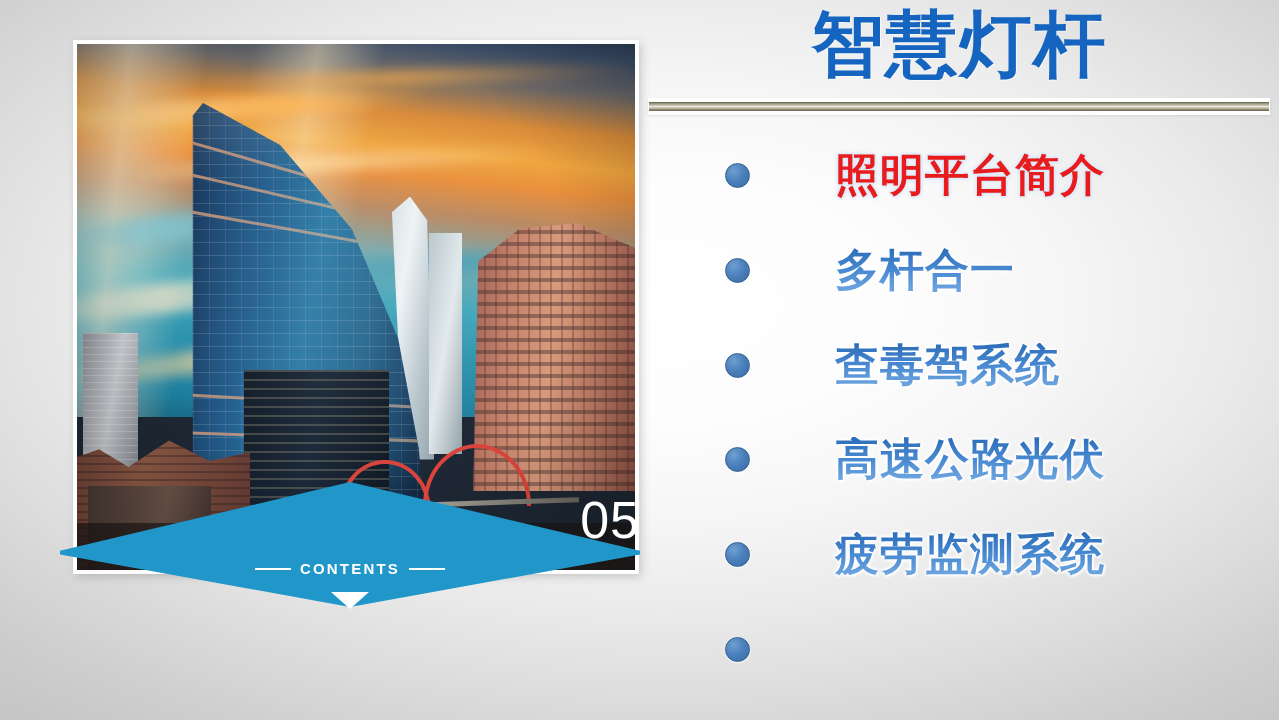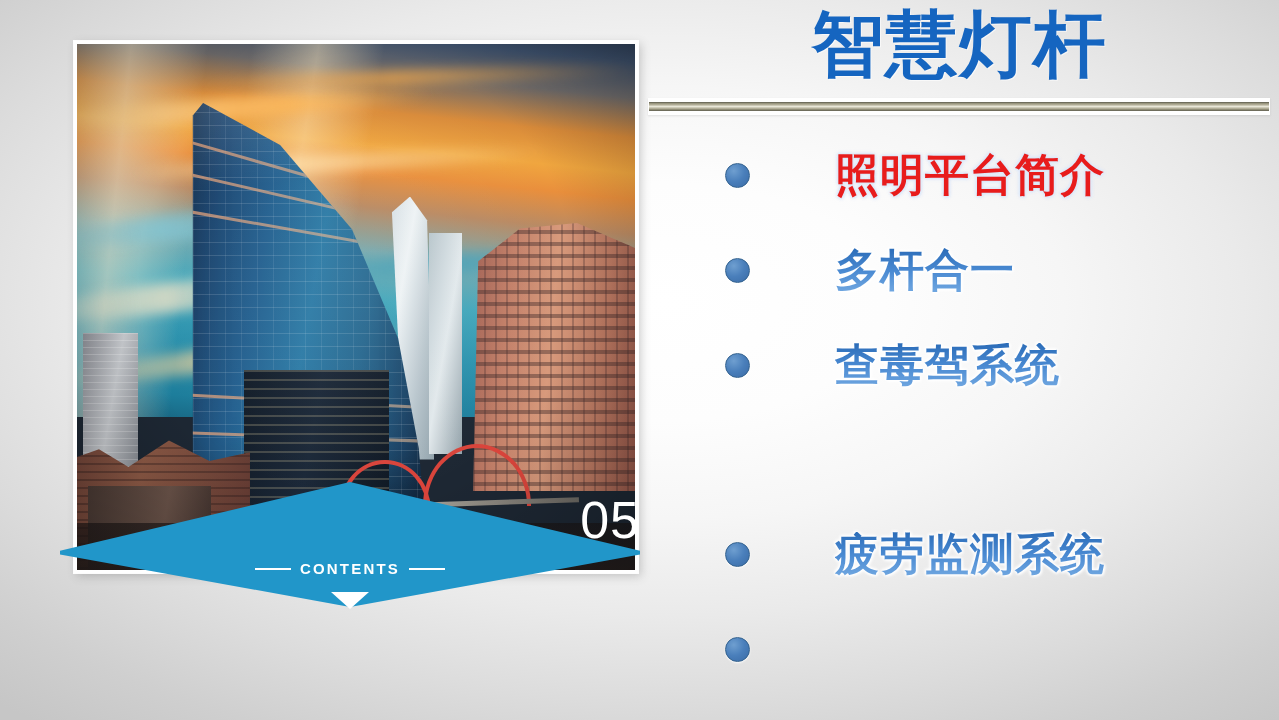--- a/index.html
+++ b/index.html
@@ -398,20 +398,24 @@
     <div class="list-item" style="top:103px">
       <span class="bullet"></span>
       <span class="item-label blue">多杆合一</span>
     </div>
 
     <div class="list-item" style="top:198px">
       <span class="bullet"></span>
       <span class="item-label blue">查毒驾系统</span>
     </div>
 
+    <div class="list-item" style="top:292px">
+      <span class="bullet"></span>
+      <span class="item-label blue">高速公路光伏</span>
+    </div>
 
     <div class="list-item" style="top:387px">
       <span class="bullet"></span>
       <span class="item-label blue">疲劳监测系统</span>
     </div>
 
     <div class="list-item" style="top:482px">
       <span class="bullet"></span>
     </div>
 

